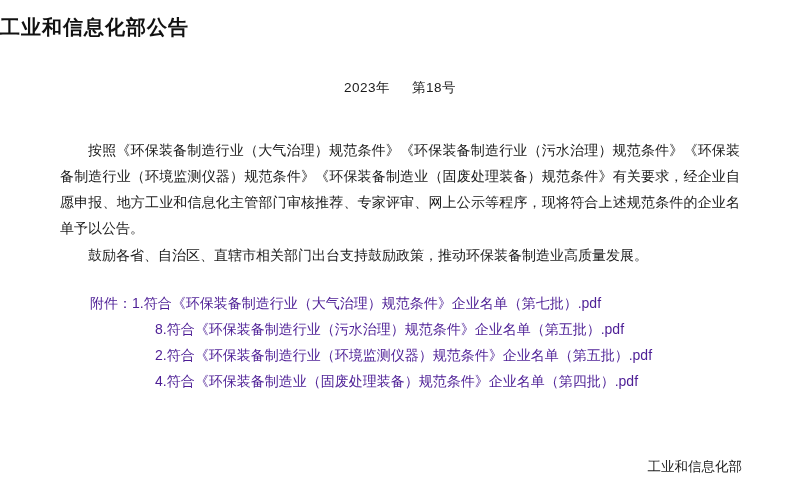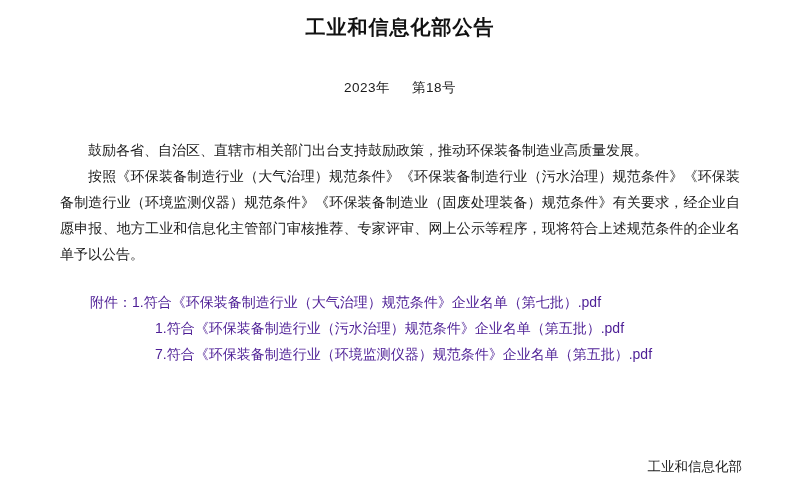--- a/index.html
+++ b/index.html
@@ -17,21 +17,20 @@
   }
   .page {
     width: 800px;
     height: 487px;
     box-sizing: border-box;
     padding: 0;
     position: relative;
     background: #ffffff;
   }
   .doc-title {
-    text-align: center;
     font-size: 20px;
     font-weight: bold;
     letter-spacing: 1px;
     margin-top: 14px;
     color: #111111;
   }
   .doc-number {
     text-align: center;
     font-size: 13.5px;
     margin-top: 38px;
@@ -91,33 +90,36 @@
 
 <div class="page">
 
   <div class="doc-title">工业和信息化部公告</div>
 
   <div class="doc-number">
     <span>2023年</span><span class="gap"></span><span>第18号</span>
   </div>
 
   <div class="body-block">
+    <div class="para indent">按照《环保装备制造行业（大气治理）规范条件》《环保装备制造行业（污水治理）规范条件》《环保装备制造行业（环境监测仪器）规范条件》《环保装备制造业（固废处理装备）规范条件》有关要求，经企业自愿申报、地方工业和信息化主管部门审核推荐、专家评审、网上公示等程序，现将符合上述规范条件的企业名单予以公告。</div>
     <div class="para indent second">鼓励各省、自治区、直辖市相关部门出台支持鼓励政策，推动环保装备制造业高质量发展。</div>
-    <div class="para indent">按照《环保装备制造行业（大气治理）规范条件》《环保装备制造行业（污水治理）规范条件》《环保装备制造行业（环境监测仪器）规范条件》《环保装备制造业（固废处理装备）规范条件》有关要求，经企业自愿申报、地方工业和信息化主管部门审核推荐、专家评审、网上公示等程序，现将符合上述规范条件的企业名单予以公告。</div>
   </div>
 
   <div class="attach-block">
     <div class="attach-line first">
       <span style="display:inline-block;padding-left:30px;">附件：</span><span>1.符合《环保装备制造行业（大气治理）规范条件》企业名单（第七批）.pdf</span>
     </div>
     <div class="attach-line rest">
-      <span>1.符合《环保装备制造行业（污水治理）规范条件》企业名单（第五批）.pdf</span>
+      <span>8.符合《环保装备制造行业（污水治理）规范条件》企业名单（第五批）.pdf</span>
     </div>
     <div class="attach-line rest">
-      <span>7.符合《环保装备制造行业（环境监测仪器）规范条件》企业名单（第五批）.pdf</span>
+      <span>2.符合《环保装备制造行业（环境监测仪器）规范条件》企业名单（第五批）.pdf</span>
+    </div>
+    <div class="attach-line rest">
+      <span>4.符合《环保装备制造业（固废处理装备）规范条件》企业名单（第四批）.pdf</span>
     </div>
   </div>
 
   <div class="sign-block">
     <div>工业和信息化部</div>
   </div>
 
 </div>
 
 </body></html>

